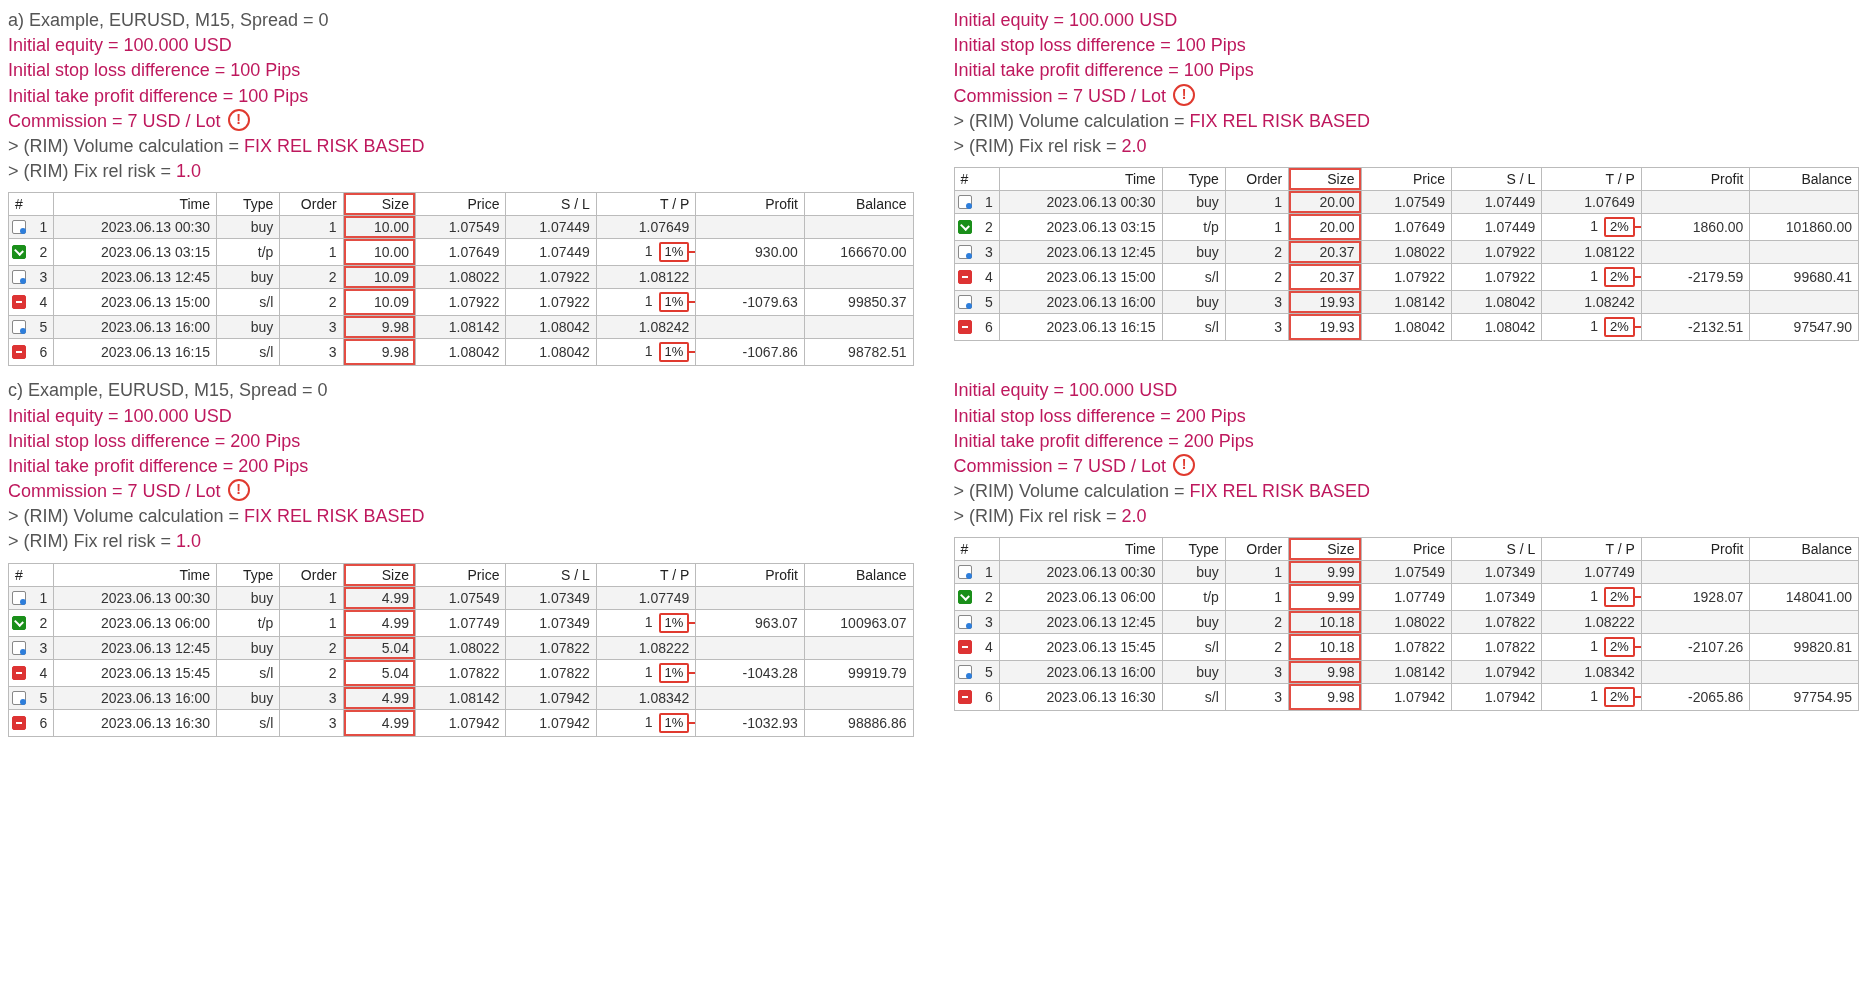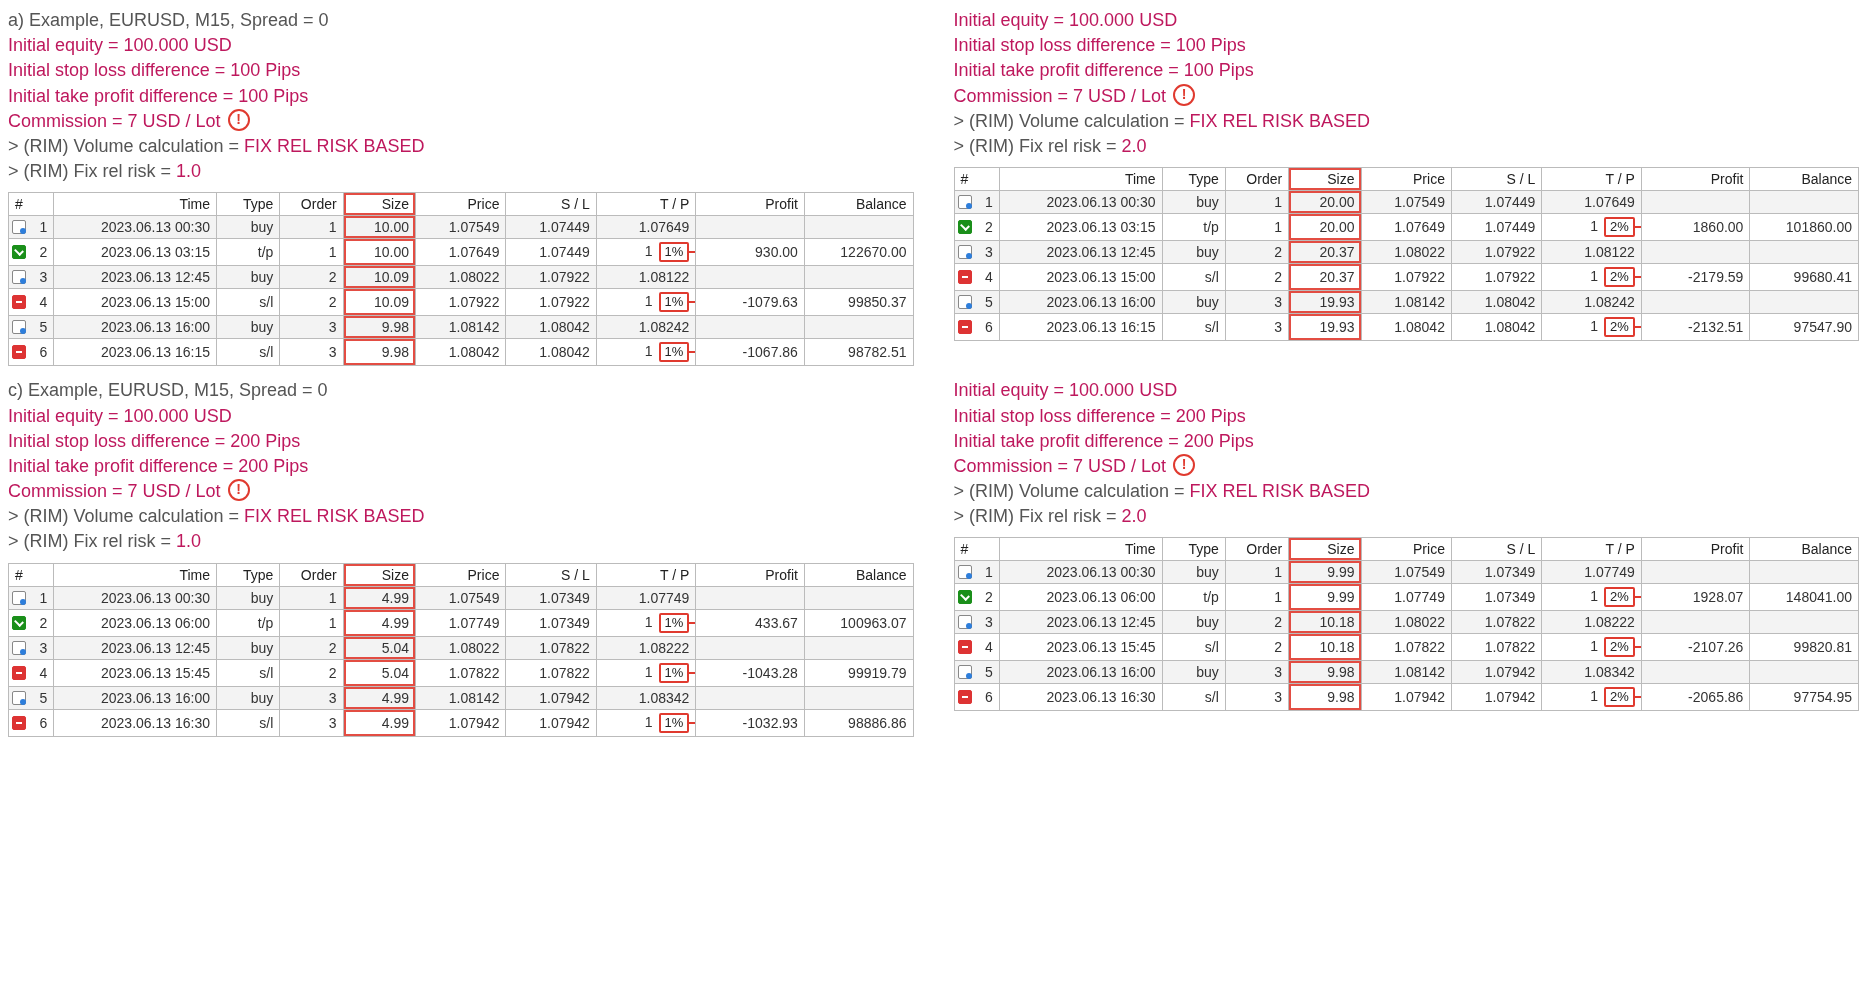--- a/index.html
+++ b/index.html
@@ -222,21 +222,21 @@
           <tr class="even">
             <td class="idx"><span class="ic tp"></span><span>2</span></td>
             <td>2023.06.13 03:15</td>
             <td class="type">t/p</td>
             <td>1</td>
             <td class="size-hi">10.00</td>
             <td>1.07649</td>
             <td>1.07449</td>
             <td class="tp-annot"><span>1</span><span class="pct-badge">1%</span></td>
             <td>930.00</td>
-            <td>122670.00</td>
+            <td>166670.00</td>
           </tr>
           <tr class="odd">
             <td class="idx"><span class="ic buy"></span><span>3</span></td>
             <td>2023.06.13 12:45</td>
             <td class="type">buy</td>
             <td>2</td>
             <td class="size-hi">10.09</td>
             <td>1.08022</td>
             <td>1.07922</td>
             <td>1.08122</td>
@@ -446,21 +446,21 @@
           </tr>
           <tr class="even">
             <td class="idx"><span class="ic tp"></span><span>2</span></td>
             <td>2023.06.13 06:00</td>
             <td class="type">t/p</td>
             <td>1</td>
             <td class="size-hi">4.99</td>
             <td>1.07749</td>
             <td>1.07349</td>
             <td class="tp-annot"><span>1</span><span class="pct-badge">1%</span></td>
-            <td>433.67</td>
+            <td>963.07</td>
             <td>100963.07</td>
           </tr>
           <tr class="odd">
             <td class="idx"><span class="ic buy"></span><span>3</span></td>
             <td>2023.06.13 12:45</td>
             <td class="type">buy</td>
             <td>2</td>
             <td class="size-hi">5.04</td>
             <td>1.08022</td>
             <td>1.07822</td>

